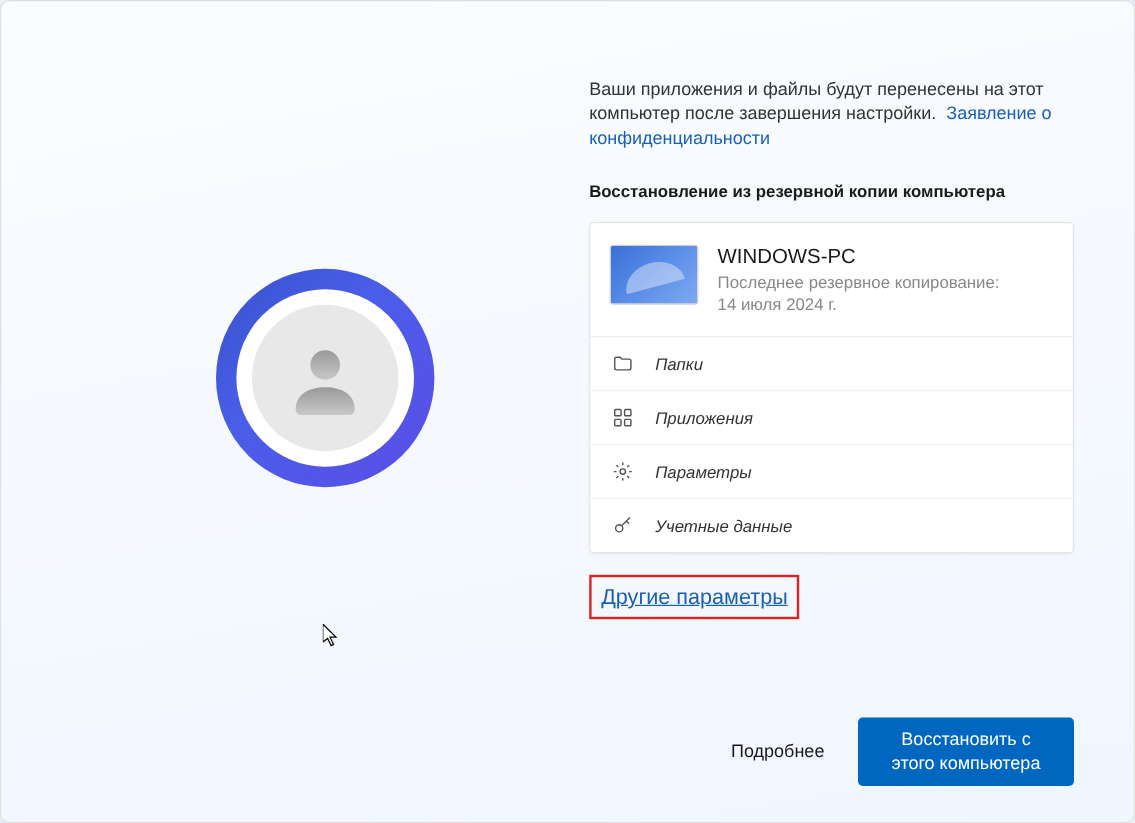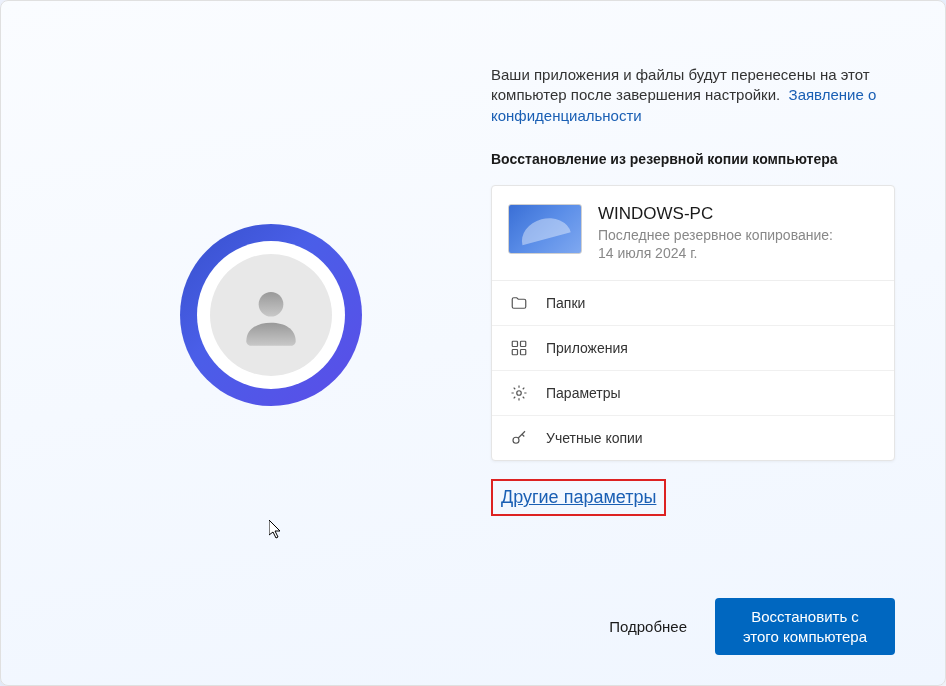--- a/index.html
+++ b/index.html
@@ -139,20 +139,21 @@
       font-size: 14px;
       color: #888;
       line-height: 1.3;
     }
     .backup-item {
       display: flex;
       align-items: center;
       padding: 13px 18px;
       border-bottom: 1px solid #f0f0f0;
       gap: 18px;
+      font-style: italic;
     }
     .backup-item:last-child {
       border-bottom: none;
     }
     .item-icon {
       width: 18px;
       height: 18px;
       color: #555;
       flex-shrink: 0;
     }
@@ -261,21 +262,21 @@
           <path d="M12 2 L12 5 M12 19 L12 22 M4.9 4.9 L7 7 M17 17 L19.1 19.1 M2 12 L5 12 M19 12 L22 12 M4.9 19.1 L7 17 M17 7 L19.1 4.9"></path>
         </svg>
         <span class="item-label">Параметры</span>
       </div>
 
       <div class="backup-item">
         <svg class="item-icon" viewBox="0 0 24 24" fill="none" stroke="currentColor" stroke-width="1.6">
           <circle cx="8" cy="15" r="4"></circle>
           <path d="M11 12 L20 3 M16 7 L19 10"></path>
         </svg>
-        <span class="item-label">Учетные копии</span>
+        <span class="item-label">Учетные данные</span>
       </div>
     </div>
 
     <a href="#" class="other-options">Другие параметры</a>
 
     <div class="bottom-bar">
       <span class="more-link">Подробнее</span>
       <button class="primary-btn">Восстановить с этого компьютера</button>
     </div>
   </div>

